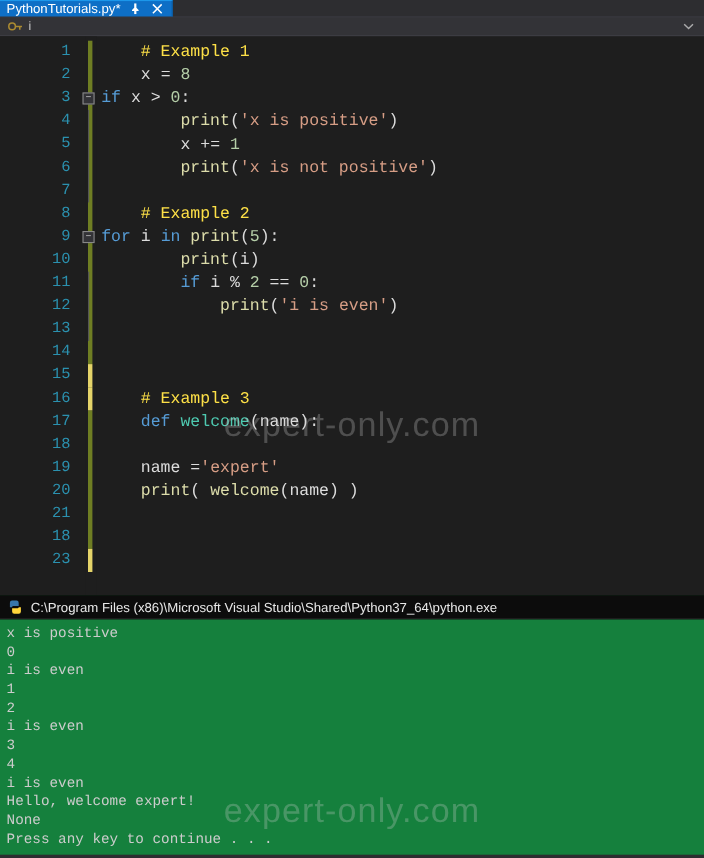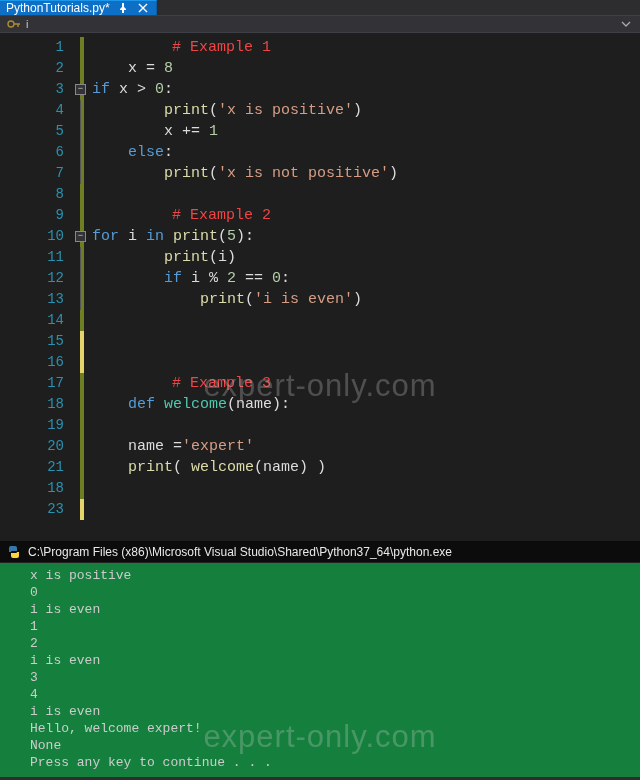--- a/index.html
+++ b/index.html
@@ -115,21 +115,21 @@
     line-height: 9px;
     text-align: center;
     color: #c8c8c8;
   }
   .fold-line {
     position: absolute;
     left: -8px;
     width: 1px;
     background: #555;
   }
-  .tok-comment { color: #ef4444; margin-left: 44px; }
+  .tok-comment { color: #fde047; }
   .tok-kw      { color: #569cd6; }
   .tok-fn      { color: #dcdcaa; }
   .tok-num     { color: #b5cea8; }
   .tok-str     { color: #d69d85; }
   .tok-op      { color: #dcdcdc; }
   .tok-id      { color: #dcdcdc; }
   .tok-def     { color: #4ec9b0; }
 
   .watermark {
     position: absolute;
@@ -171,21 +171,20 @@
   .console .titlebar .py-icon {
     width: 16px; height: 16px;
     display: inline-flex; align-items:center; justify-content:center;
   }
   .console .body {
     flex: 1;
     padding: 4px 22px 6px 6px;
     white-space: pre;
     font-family: Consolas, "Courier New", monospace;
     line-height: 17px;
-    margin-left: 24px;
   }
 </style>
 </head>
 <body>
 
 <div class="app">
 
   <div class="tabstrip">
     <div class="tab">
       <span>PythonTutorials.py*</span>
@@ -251,21 +250,20 @@
         <div class="strip yellow" style="top: 298px; height: 21px;"></div>
         <div class="strip yellow" style="top: 319px; height: 21px;"></div>
         <div class="strip yellow" style="top: 466px; height: 21px;"></div>
       </div>
     <div class="codecol" id="codecol">
         <div class="code-line">    <span class="tok-comment"># Example 1</span></div>
         <div class="code-line">    <span class="tok-id">x </span><span class="tok-op">= </span><span class="tok-num">8</span></div>
         <div class="code-line"><span class="tok-kw">if</span><span class="tok-id"> x </span><span class="tok-op">&gt;</span><span class="tok-id"> </span><span class="tok-num">0</span><span class="tok-op">:</span><div class="fold-box">−</div></div>
         <div class="code-line">        <span class="tok-fn">print</span><span class="tok-op">(</span><span class="tok-str">'x is positive'</span><span class="tok-op">)</span></div>
         <div class="code-line">        <span class="tok-id">x </span><span class="tok-op">+= </span><span class="tok-num">1</span></div>
-        <div class="code-line">    <span class="tok-kw">else</span><span class="tok-op">:</span></div>
         <div class="code-line">        <span class="tok-fn">print</span><span class="tok-op">(</span><span class="tok-str">'x is not positive'</span><span class="tok-op">)</span></div>
         <div class="code-line"></div>
         <div class="code-line">    <span class="tok-comment"># Example 2</span></div>
         <div class="code-line"><span class="tok-kw">for</span><span class="tok-id"> i </span><span class="tok-kw">in</span><span class="tok-id"> </span><span class="tok-fn">print</span><span class="tok-op">(</span><span class="tok-num">5</span><span class="tok-op">):</span><div class="fold-box">−</div></div>
         <div class="code-line">        <span class="tok-fn">print</span><span class="tok-op">(</span><span class="tok-id">i</span><span class="tok-op">)</span></div>
         <div class="code-line">        <span class="tok-kw">if</span><span class="tok-id"> i </span><span class="tok-op">% </span><span class="tok-num">2</span><span class="tok-op"> == </span><span class="tok-num">0</span><span class="tok-op">:</span></div>
         <div class="code-line">            <span class="tok-fn">print</span><span class="tok-op">(</span><span class="tok-str">'i is even'</span><span class="tok-op">)</span></div>
         <div class="code-line"></div>
         <div class="code-line"></div>
         <div class="code-line"></div>

